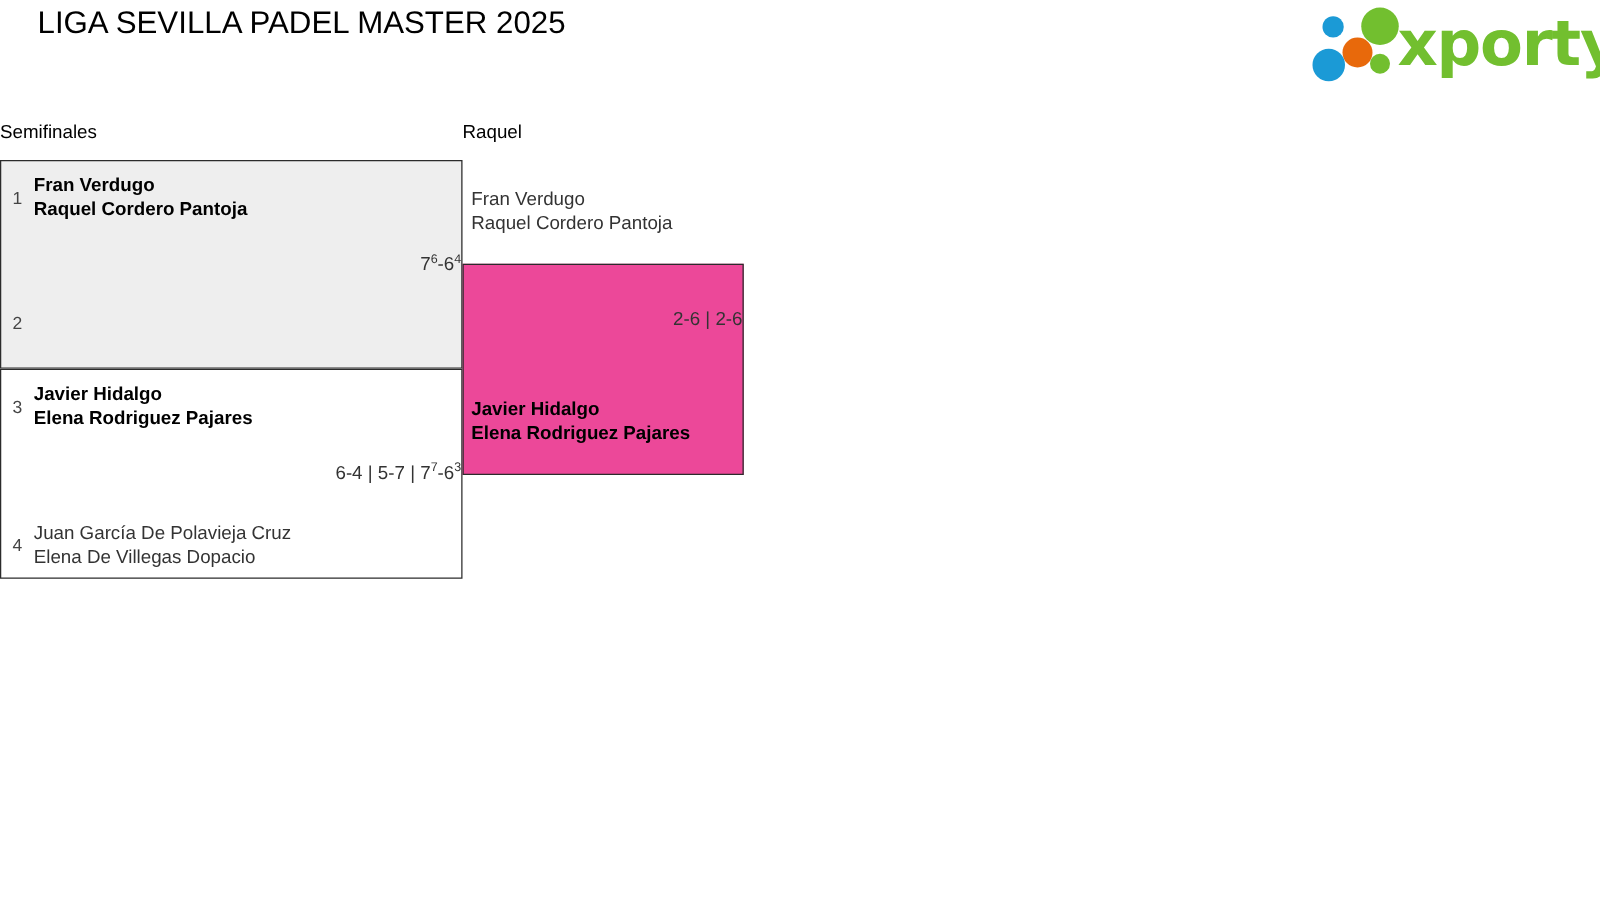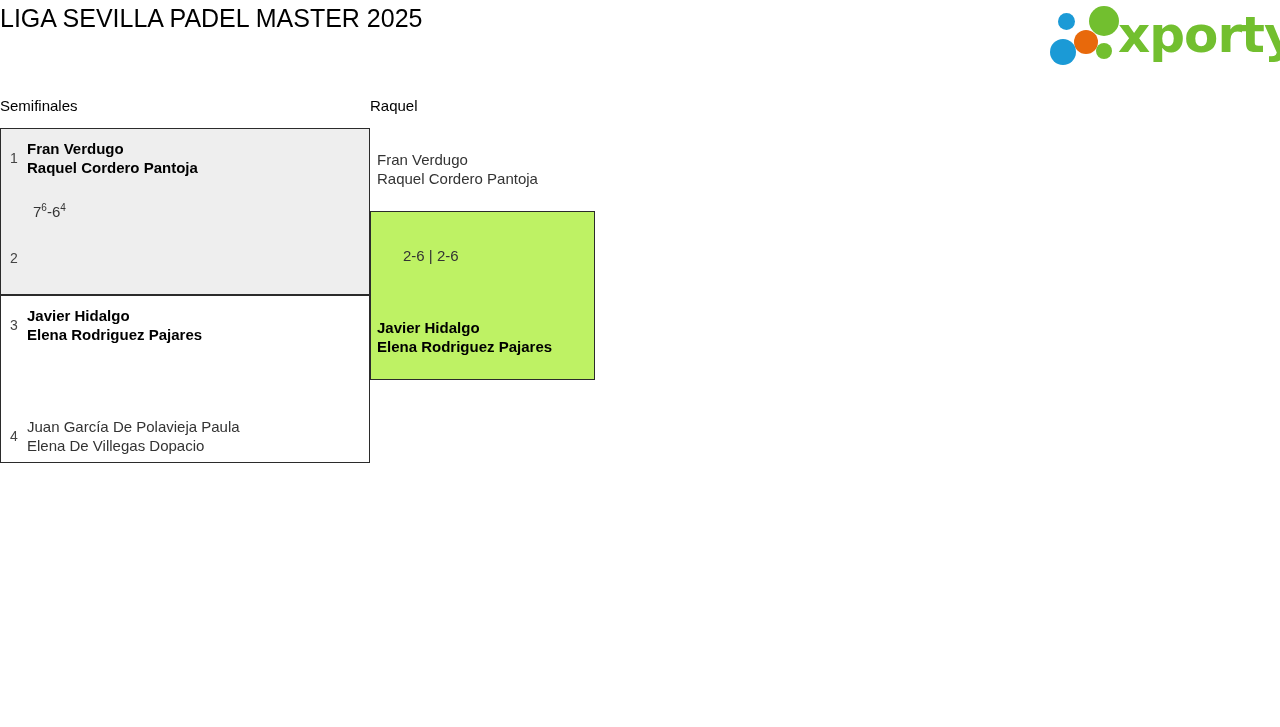--- a/index.html
+++ b/index.html
@@ -26,20 +26,21 @@
   #title-block {
     position: absolute;
     left: 0; top: 2px;
   }
   .title-line {
     font-size: 25px;
     font-weight: 400;
     line-height: 33px;
     color: #000000;
     white-space: nowrap;
+    padding-left: 30px;
   }
 
   
   #logo {
     position: absolute;
     left: 1048px; top: 4px;
     width: 228px; height: 64px;
   }
   #logo-dots {
     position: absolute;
@@ -87,21 +88,21 @@
     background: #eeeeee;
   }
   #match-sf2 {
     left: 0px; top: 295px;
     width: 370px; height: 168px;
     background: #ffffff;
   }
   #match-final {
     left: 370px; top: 211px;
     width: 225px; height: 169px;
-    background: #bef264;
+    background: #ec4899;
   }
 
   
   .team {
     position: absolute;
     display: flex;
     align-items: center;
   }
   .seed {
     width: 26px;
@@ -124,25 +125,24 @@
     font-weight: 400;
     color: #333333;
   }
 
   .sf-team-top    { left: 0px;  top: 10px;  }
   .sf-team-bottom { left: 0px;  top: 121px; }
 
   .score {
     position: absolute;
     width: 100%;
-    text-align: left;
+    text-align: right;
     font-size: 15px;
     color: #333333;
     white-space: nowrap;
-    margin-left: 32px;
   }
   #score-sf1  { left: 0px; top: 74px; }
   #score-sf2  { left: 0px; top: 74px; }
   #score-final{ left: 0px; top: 35px; }
   .score sup {
     font-size: 10px;
     vertical-align: super;
     line-height: 0;
   }
 
@@ -205,25 +205,28 @@
 <div class="match-box" id="match-sf2">
 
   <div class="team sf-team-top">
     <span class="seed" data-bind="bracket.matches.semifinal_2.top.seed">3</span>
     <span class="players winner">
       <span data-bind="bracket.matches.semifinal_2.top.player1">Javier Hidalgo</span><br>
       <span data-bind="bracket.matches.semifinal_2.top.player2">Elena Rodriguez Pajares</span>
     </span>
   </div>
 
+  <div class="score" id="score-sf2">
+    6-4 | 5-7 | 7<sup>7</sup>-6<sup>3</sup>
+  </div>
 
   <div class="team sf-team-bottom">
     <span class="seed" data-bind="bracket.matches.semifinal_2.bottom.seed">4</span>
     <span class="players loser">
-      <span data-bind="bracket.matches.semifinal_2.bottom.player1">Juan García De Polavieja Paula</span><br>
+      <span data-bind="bracket.matches.semifinal_2.bottom.player1">Juan García De Polavieja Cruz</span><br>
       <span data-bind="bracket.matches.semifinal_2.bottom.player2">Elena De Villegas Dopacio</span>
     </span>
   </div>
 
 </div>
 
 <div class="final-team" id="final-team-top">
   <span class="players loser">
     <span data-bind="bracket.matches.final.top.player1">Fran Verdugo</span><br>
     <span data-bind="bracket.matches.final.top.player2">Raquel Cordero Pantoja</span>

